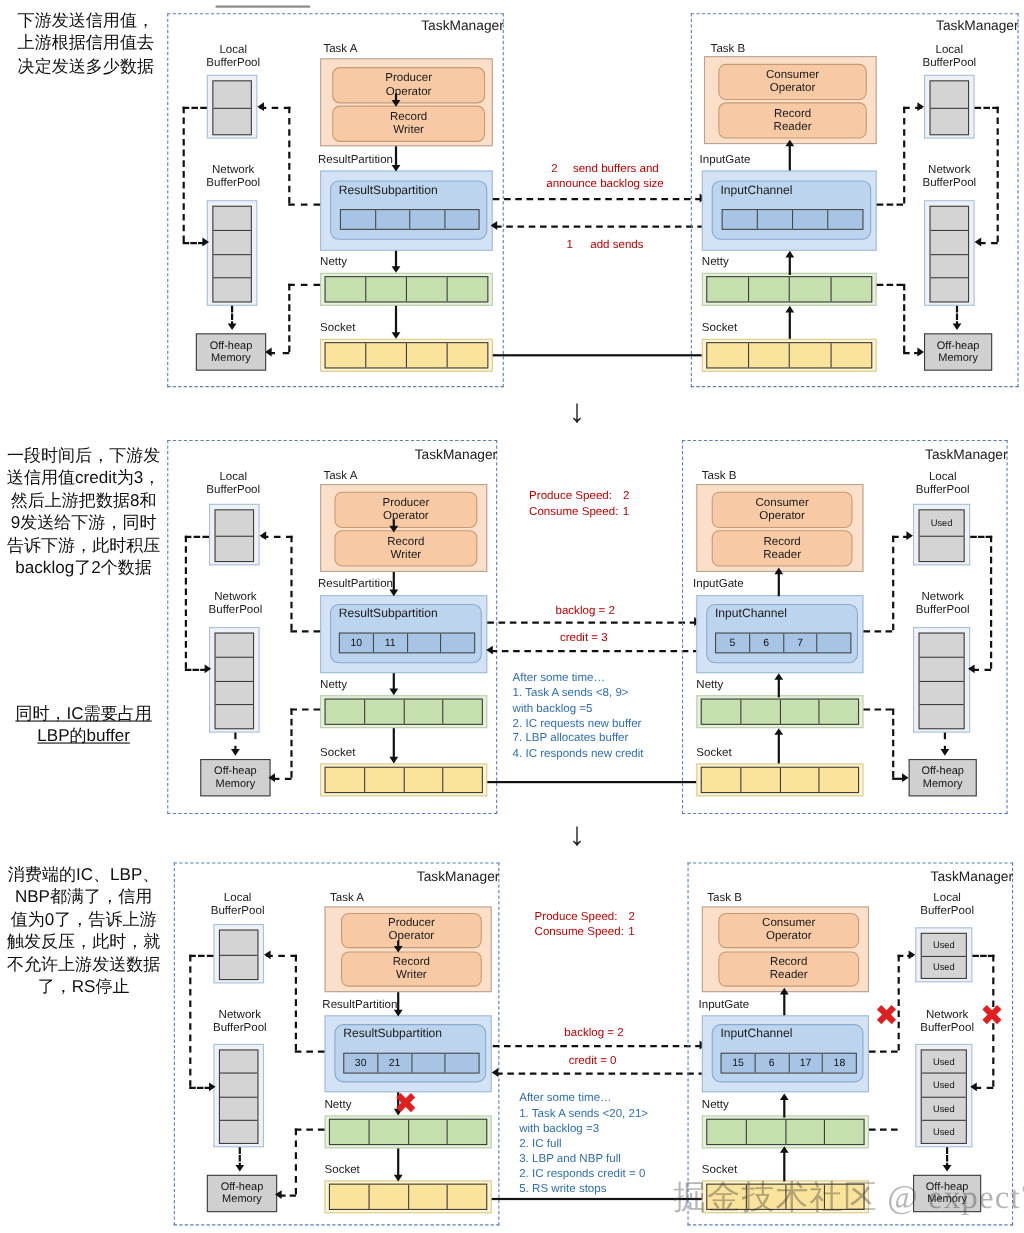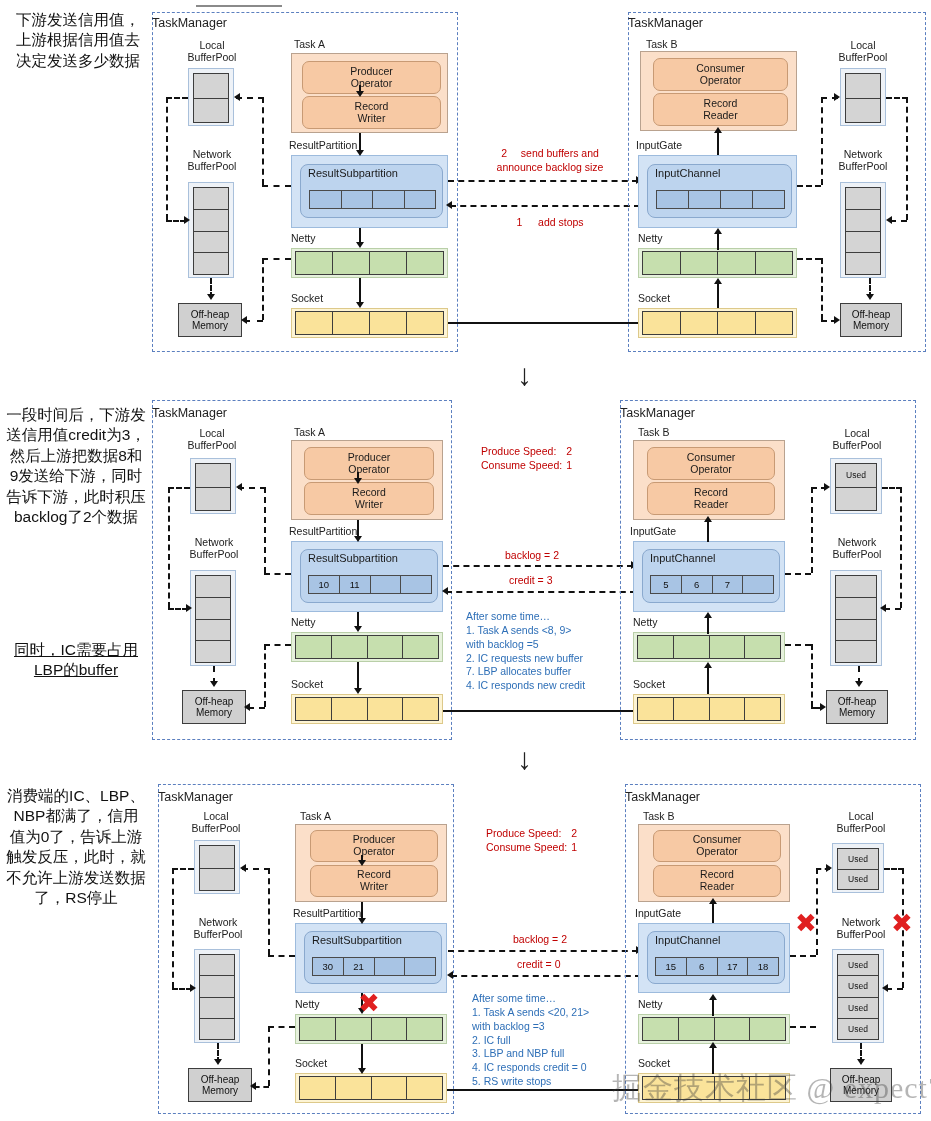--- a/index.html
+++ b/index.html
@@ -1,21 +1,21 @@
 <!DOCTYPE html>
 <html><head>
 <meta charset="utf-8">
 <style>
   html,body{margin:0;padding:0;background:#fff;}
   body{width:931px;height:1121px;position:relative;overflow:hidden;
        font-family:"Liberation Sans","DejaVu Sans",sans-serif;color:#1a1a1a;}
   .abs{position:absolute;box-sizing:border-box;}
   
   .tm{border:1.5px dashed #5b7fbf;background:transparent;}
-  .tm-title{font-size:12.5px;text-align:left;color:#222;}
+  .tm-title{font-size:12.5px;text-align:right;color:#222;}
   .lbl{font-size:10.5px;color:#222;white-space:nowrap;}
   .lbl-c{font-size:10.5px;color:#222;text-align:center;line-height:1.15;}
   
   .task{background:#fbdfc9;border:1px solid #b9a28f;}
   .op{background:#f7c9a4;border:1px solid #c89a74;border-radius:7px;
       display:flex;align-items:center;justify-content:center;text-align:center;
       font-size:10.5px;line-height:1.12;color:#1a1a1a;}
   
   .rp{background:#d3e3f5;border:1px solid #9dbbdd;}
   .rsub{background:#bdd4ee;border:1px solid #8aa9ce;border-radius:8px;}
@@ -181,21 +181,21 @@
   <span>send buffers and</span>
   <div>announce backlog size</div>
 </div>
 <div class="abs dash-h" style="left:448px;top:180px;width:190px;"></div>
 <div class="abs arrow ar-r" style="left:636px;top:176px;"></div>
 <div class="abs dash-h" style="left:450px;top:205px;width:190px;"></div>
 <div class="abs arrow ar-l" style="left:446px;top:201px;"></div>
 <div class="abs red" style="left:480px;top:215px;width:140px;text-align:center;">
   <span>1</span>
   <span style="display:inline-block;width:10px;"></span>
-  <span>add stops</span>
+  <span>add sends</span>
 </div>
 <div class="abs solid-h" style="left:448px;top:322px;width:196px;"></div>
 <div class="abs arrow ar-r" style="left:642px;top:318px;"></div>
 
 <div class="abs tm" style="left:628px;top:12px;width:298px;height:340px;"></div>
 <div class="abs tm-title" style="left:628px;top:16px;width:298px;">TaskManager</div>
 
 <div class="abs lbl" style="left:646px;top:38px;">Task B</div>
 <div class="abs task" style="left:640px;top:51px;width:157px;height:80px;">
   <div class="op" style="position:absolute;left:12px;top:6px;width:133px;height:31px;">
@@ -628,21 +628,21 @@
 <div class="abs arrow ar-r" style="left:636px;top:946px;"></div>
 <div class="abs red" style="left:517px;top:957px;">credit = 0</div>
 <div class="abs dash-h" style="left:451px;top:975px;width:190px;"></div>
 <div class="abs arrow ar-l" style="left:447px;top:971px;"></div>
 <div class="abs blue" style="left:472px;top:992px;width:165px;">
   <div>After some time…</div>
   <div>1.    Task A sends &lt;20, 21&gt;</div>
   <div>with backlog =3</div>
   <div>2.    IC full</div>
   <div>3.    LBP and NBP full</div>
-  <div>4.    IC responds credit = 0</div>
+  <div>2.    IC responds credit = 0</div>
   <div>5.    RS write stops</div>
 </div>
 <div class="abs solid-h" style="left:447px;top:1089px;width:198px;"></div>
 <div class="abs arrow ar-r" style="left:643px;top:1085px;"></div>
 
 <div class="abs tm" style="left:625px;top:784px;width:296px;height:330px;"></div>
 <div class="abs tm-title" style="left:625px;top:790px;width:296px;">TaskManager</div>
 <div class="abs lbl" style="left:643px;top:810px;">Task B</div>
 <div class="abs task" style="left:638px;top:824px;width:152px;height:78px;">
   <div class="op" style="position:absolute;left:14px;top:5px;width:126px;height:30px;">

